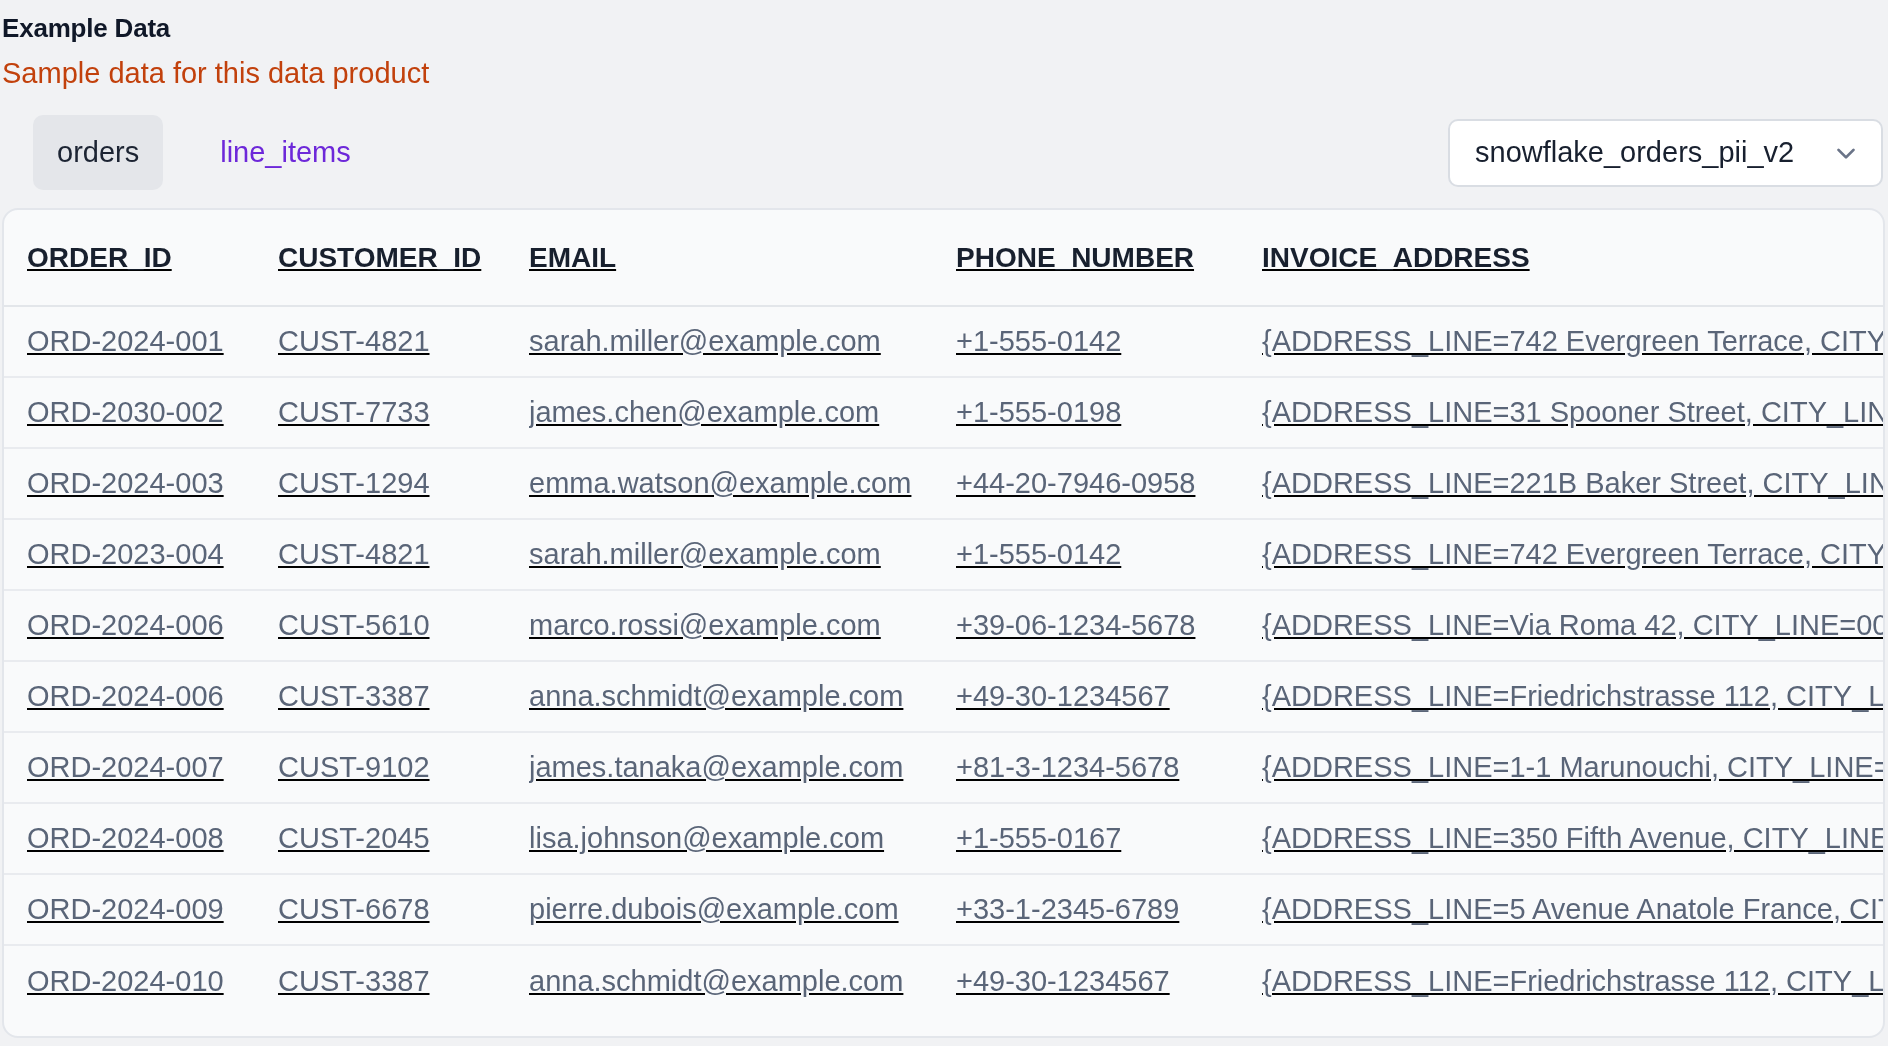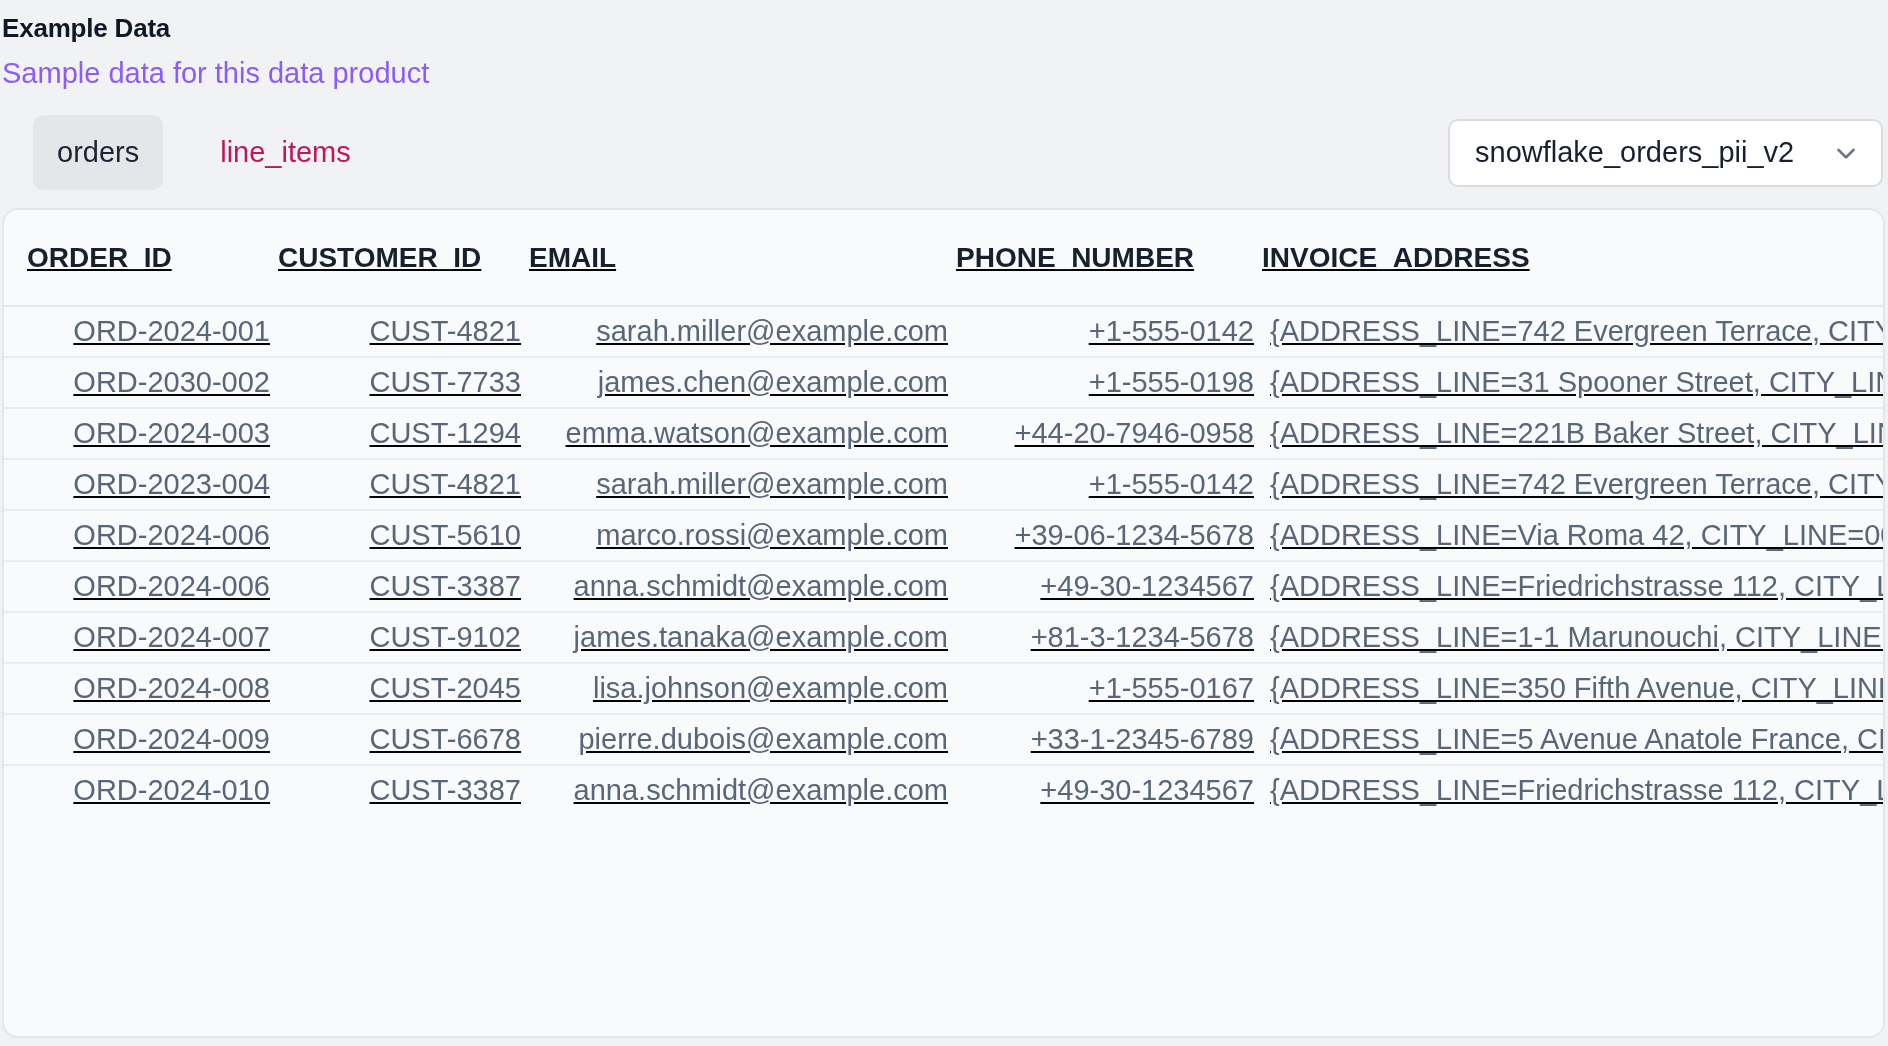--- a/index.html
+++ b/index.html
@@ -18,41 +18,41 @@
     font-size: 26px;
     line-height: 36px;
     font-weight: 700;
     color: #101828;
     letter-spacing: -0.2px;
   }
   .page-subtitle {
     margin: 9px 0 0 2px;
     font-size: 29px;
     line-height: 36px;
-    color: #8b5cf6;
+    color: #c2410c;
   }
 
   .toolbar {
     margin: 24px 5px 0 0;
     height: 75px;
     display: flex;
     align-items: center;
     justify-content: space-between;
     padding-left: 33px;
   }
   .tabs { display: flex; align-items: center; height: 100%; }
   .tab {
     height: 75px;
     display: flex;
     align-items: center;
     padding: 0 24px;
     border-radius: 10px;
     font-size: 29px;
     font-weight: 500;
-    color: #be185d;
+    color: #6d28d9;
     cursor: pointer;
     user-select: none;
   }
   .tab + .tab { margin-left: 33px; }
   .tab.active { background: #e4e6ea; color: #1c2433; }
 
   .dataset-select {
     width: 435px;
     height: 68px;
     background: #ffffff;
@@ -89,28 +89,27 @@
     text-align: left;
     vertical-align: middle;
     font-size: 28px;
     font-weight: 700;
     color: #18202e;
     white-space: nowrap;
     overflow: hidden;
     border-bottom: 2px solid #e3e6ea;
   }
   .data-table td {
-    height: 50px;
-    padding: 8px;
+    height: 71px;
+    padding: 0;
     vertical-align: middle;
     font-size: 29px;
     color: #5a6578;
     white-space: nowrap;
     overflow: hidden;
-    text-align: right;
   }
   .data-table tbody tr + tr td { border-top: 2px solid #e9ebef; }
   .data-table th:first-child, .data-table td:first-child { padding-left: 23px; }
 
   .col-order-id    { width: 274px; }
   .col-customer-id { width: 251px; }
   .col-email       { width: 427px; }
   .col-phone       { width: 306px; }
   .col-address     { width: auto; }
 </style>

